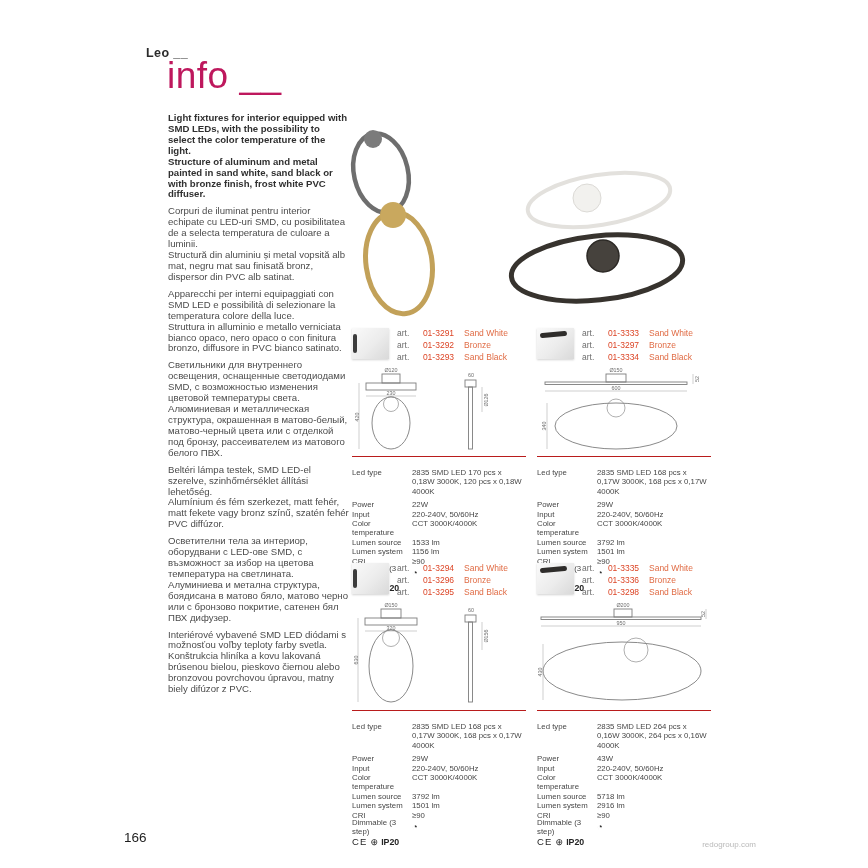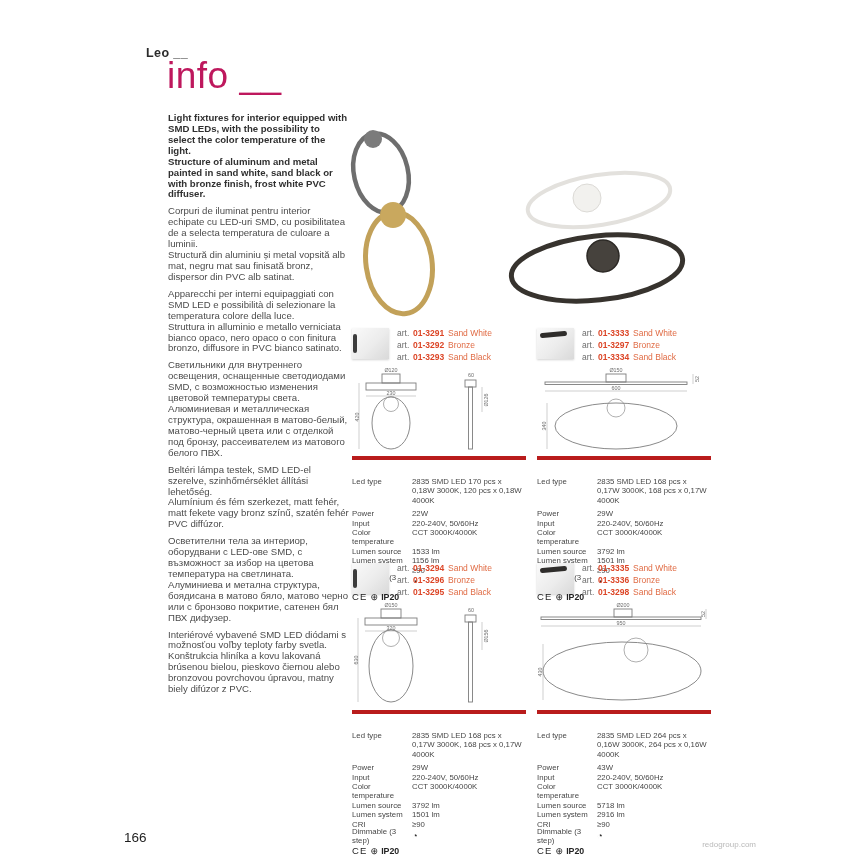--- a/index.html
+++ b/index.html
@@ -22,32 +22,32 @@
   #s3{left:352px;top:562px;} #s4{left:537px;top:562px;}
 
   .articles{position:relative;padding-left:45px;min-height:36px;margin-bottom:2px;}
   .thumb{position:absolute;left:0;top:1px;width:37px;height:31px;
          background:linear-gradient(135deg,#fafafa 0%,#ececec 55%,#d9d9d9 100%);
          box-shadow:0 1px 2px rgba(0,0,0,.18);}
   .thumb .mark-v{position:absolute;left:1px;top:6px;width:4px;height:19px;background:#3c3c3c;border-radius:2px;}
   .thumb .mark-h{position:absolute;left:3px;top:4px;width:27px;height:5px;background:#2f2d2b;border-radius:3px;transform:rotate(-5deg);}
   .article-line{display:flex;align-items:baseline;font-size:8.5px;line-height:12px;}
   .art-prefix{color:#6d6d6d;width:16px;flex:none;}
-  .art-num{color:#dc4526;font-weight:700;width:35px;flex:none;}
+  .art-num{color:#dc4526;font-weight:400;width:51px;flex:none;text-align:center;}
   .art-finish{color:#e06b44;}
 
   .drawing{position:relative;}
   .drawing.h88{height:91px;} .drawing.h106{height:110px;}
   .drawing svg{display:block;}
   .dline{stroke:#9f9f9f;stroke-width:.5;fill:none;}
   .dshape{stroke:#7d7d7d;stroke-width:.9;fill:none;}
   .dshape-light{stroke:#8d8d8d;stroke-width:.7;fill:none;}
   text.dim{font-size:5.4px;fill:#6f6f6f;font-family:"Liberation Sans",sans-serif;}
 
-  .specs{border-top:4px solid #b91c1c;padding-top:17px;}
+  .specs{border-top:1px solid #b91c1c;padding-top:11px;}
   .spec-row{display:flex;font-size:7.8px;line-height:9.4px;color:#474747;}
   .spec-row.led{margin-bottom:4px;}
   .spec-label{width:60px;flex:none;}
   .spec-value{flex:1;}
   .dim-row{margin-top:1px;align-items:center;height:12px;}
   .dimmable-glyph{font-size:9.5px;color:#333;}
   .certs{display:flex;align-items:center;gap:3px;margin-top:3px;color:#242424;}
   .ce{font-size:9.5px;letter-spacing:1.2px;}
   .circle-glyph{font-size:9px;}
   .ip{font-size:8.8px;font-weight:700;}

